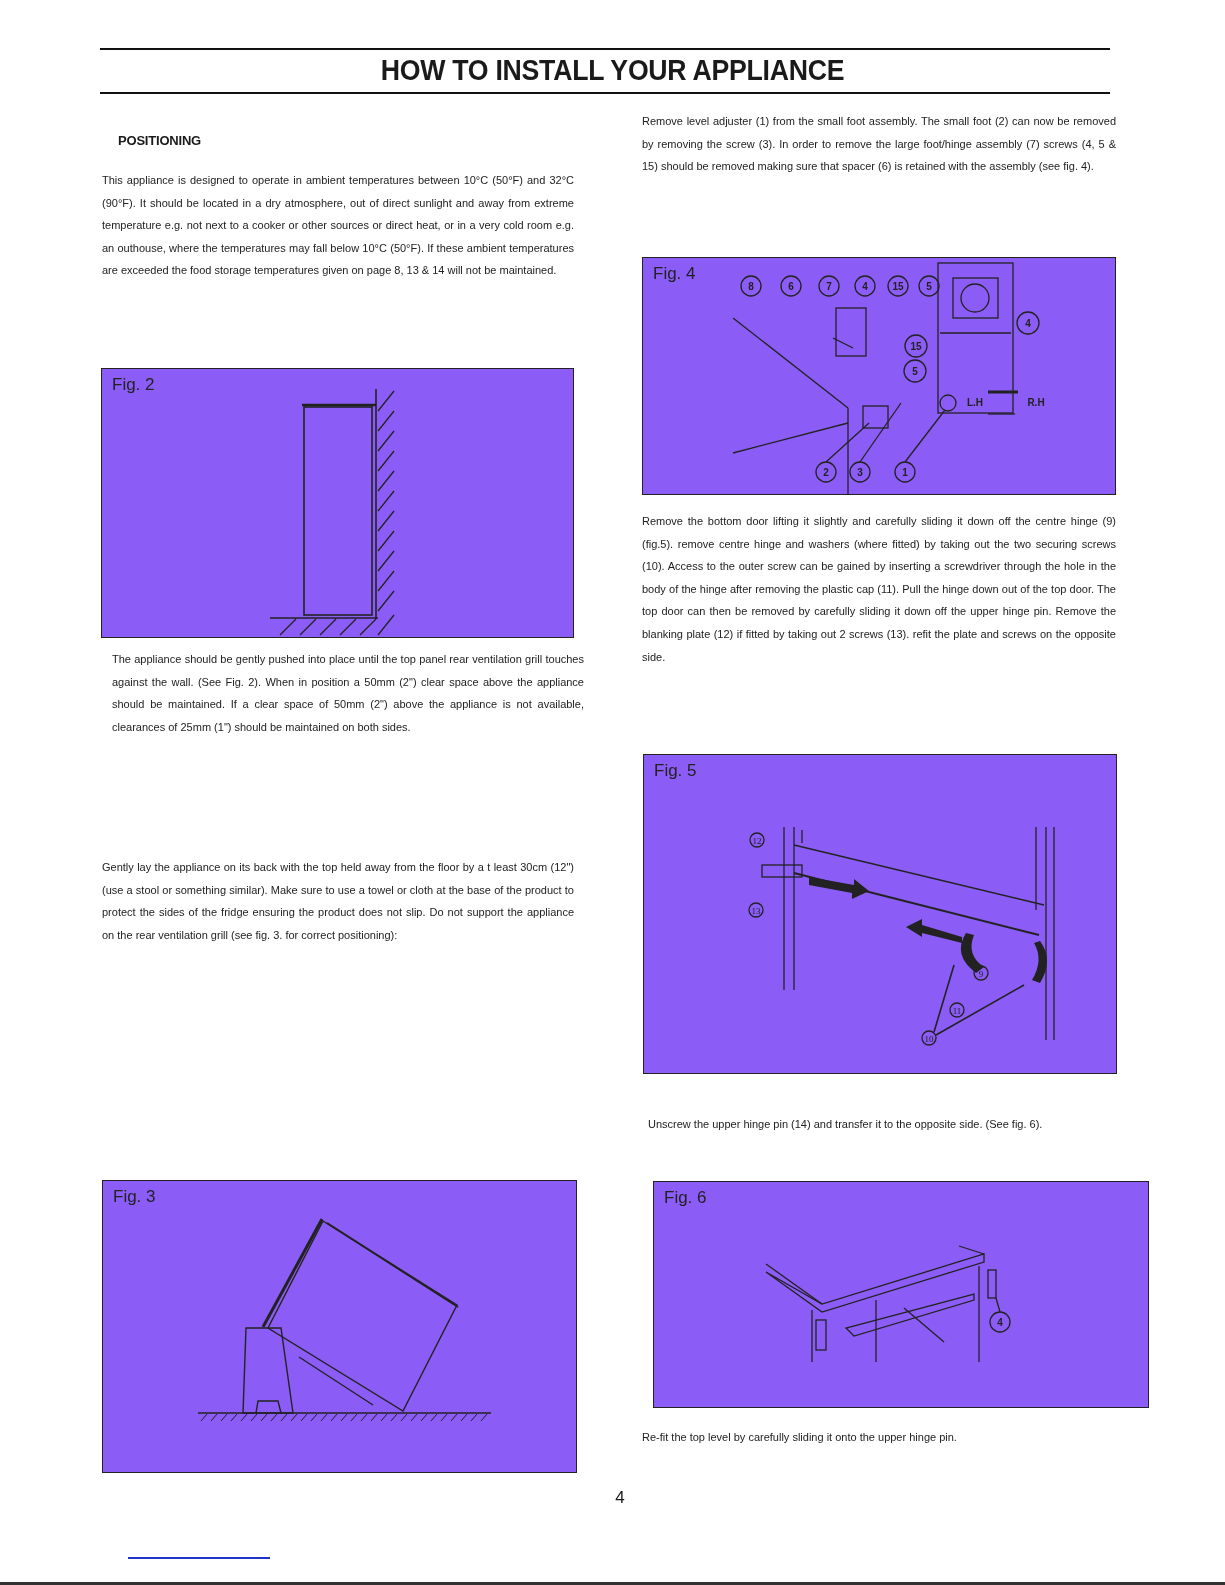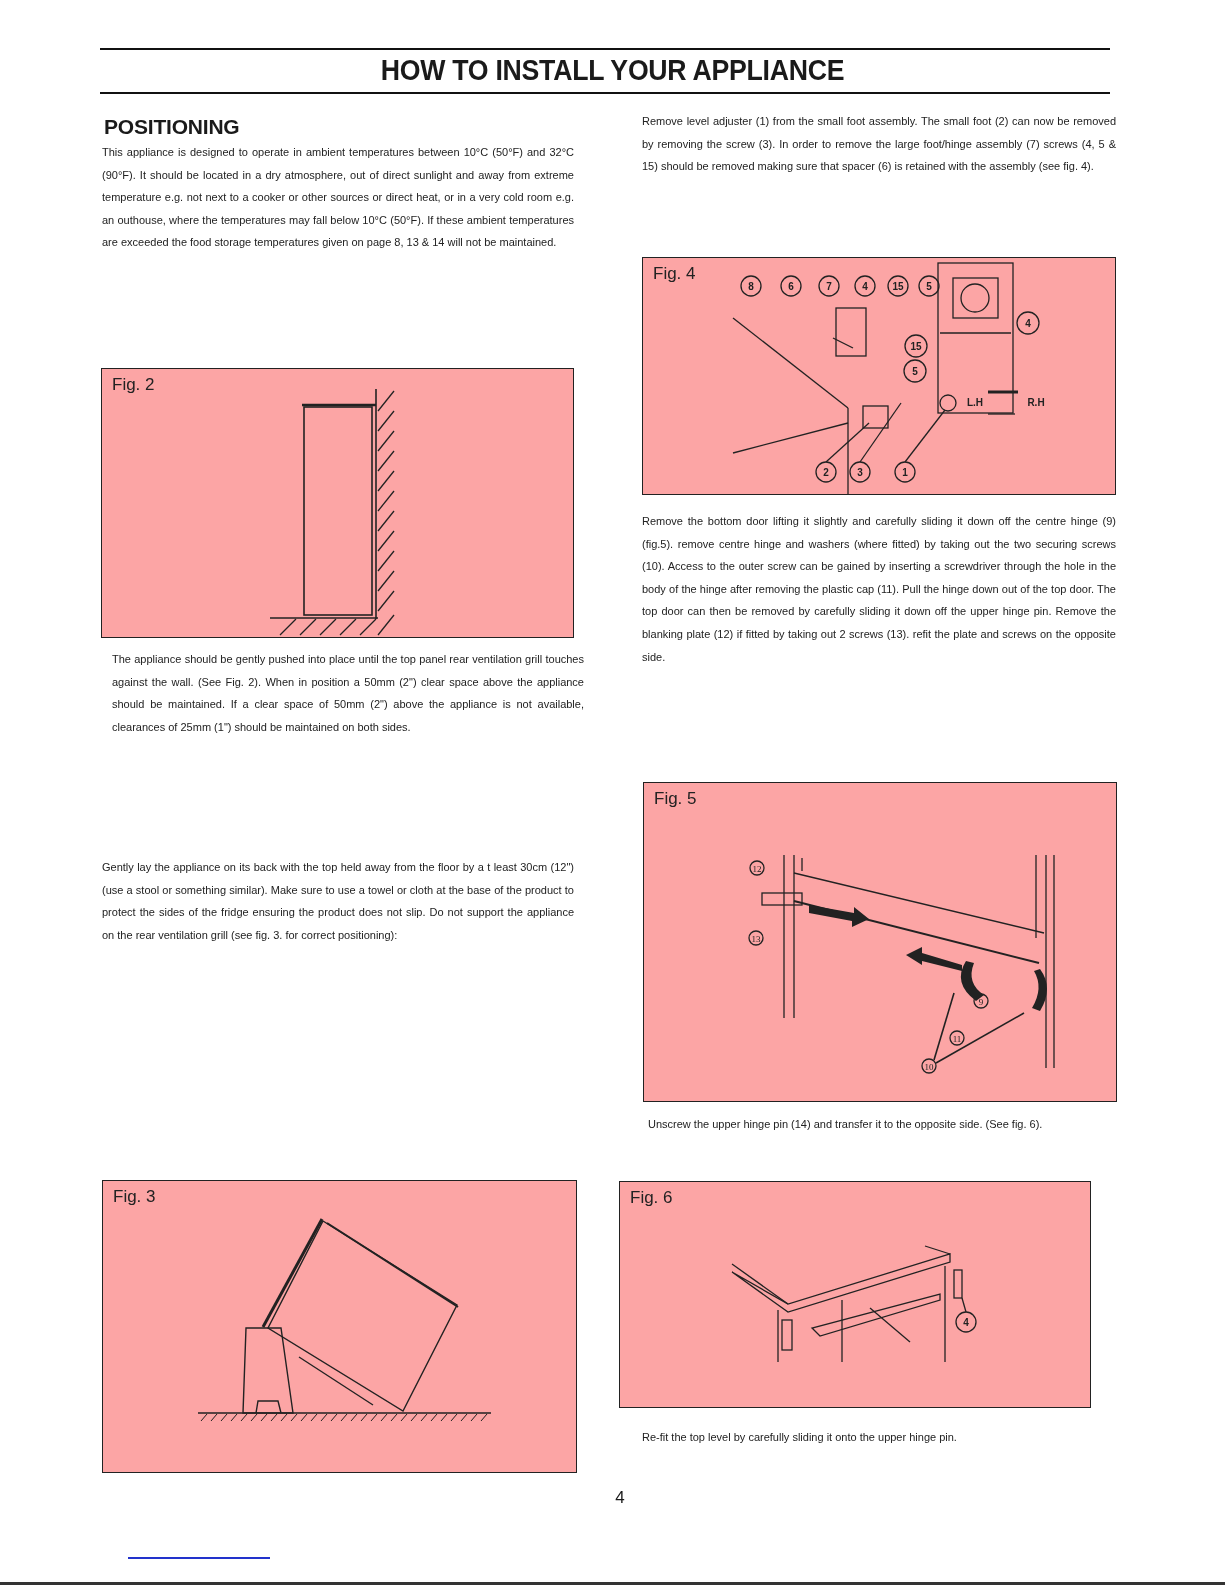--- a/index.html
+++ b/index.html
@@ -3,23 +3,23 @@
   <meta charset="utf-8">
   <style>
     html, body { margin: 0; padding: 0; background: #ffffff; }
     body { width: 1225px; height: 1585px; position: relative; overflow: hidden; color: #1a1a1a;
       font-family: "Liberation Sans", "DejaVu Sans", sans-serif; }
     .rule { position: absolute; background: #111; }
     .title { position: absolute; left: 0; width: 1225px; top: 54px; text-align: center;
       font-family: "Liberation Sans", sans-serif; font-weight: bold; font-size: 29px; letter-spacing: -0.3px;
       transform: scaleX(0.92); transform-origin: center; }
     .col { position: absolute; }
-    .heading { font-weight: bold; font-size: 21px; line-height: 24px; margin: 2px; letter-spacing: -0.2px; }
+    .heading { font-weight: bold; font-size: 13px; line-height: 24px; margin: 16px; letter-spacing: -0.2px; }
     .para { font-size: 11px; line-height: 22.6px; text-align: justify; text-align-last: left; margin: 0; color: #222; }
-    .fig { position: absolute; border: 1.5px solid #222; background: #fca5a5; }
+    .fig { position: absolute; border: 1.5px solid #222; background: #8b5cf6; }
     .fig-label { position: absolute; left: 10px; top: 6px; font-size: 17px; color: #222; }
     .fig svg { position: absolute; left: 0; top: 0; }
     .page-num { position: absolute; top: 1488px; left: 0; width: 1240px; text-align: center; font-size: 17px; }
     .link-line { position: absolute; left: 128px; top: 1557px; width: 142px; height: 1.5px; background: #2233cc; }
     .bottom-line { position: absolute; left: 0; top: 1582px; width: 1225px; height: 3px; background: #333; }
   </style>
 </head>
 <body>
 
 <div class="rule" style="left:100px; top:48px; width:1010px; height:2px;"></div>
@@ -169,21 +169,21 @@
       <text x="332" y="148">L.H</text>
       <text x="393" y="148">R.H</text>
     </g>
   </svg>
 </div>
 
 <div class="col" style="left:642px; top:510px; width:474px;">
   <p class="para">Remove the bottom door lifting it slightly and carefully sliding it down off the centre hinge (9) (fig.5). remove centre hinge and washers (where fitted) by taking out the two securing screws (10). Access to the outer screw can be gained by inserting a screwdriver through the hole in the body of the hinge after removing the plastic cap (11). Pull the hinge down out of the top door. The top door can then be removed by carefully sliding it down off the upper hinge pin. Remove the blanking plate (12) if fitted by taking out 2 screws (13). refit the plate and screws on the opposite side.</p>
 </div>
 
-<div class="fig" style="left:643px; top:782px; width:472px; height:318px;">
+<div class="fig" style="left:643px; top:754px; width:472px; height:318px;">
   <span class="fig-label">Fig. 5</span>
   <svg width="472" height="318" viewBox="0 0 472 318">
     <g stroke="#222" fill="none" stroke-width="1.3">
       <line x1="140" y1="72" x2="140" y2="235"></line>
         <line x1="150" y1="72" x2="150" y2="235"></line>
       <line x1="150" y1="90" x2="400" y2="150"></line>
       <line x1="158" y1="75" x2="158" y2="88"></line>
       <line x1="150" y1="118" x2="395" y2="180" stroke-width="2"></line>
       <line x1="392" y1="72" x2="392" y2="155"></line>
         <line x1="402" y1="72" x2="402" y2="285"></line>
@@ -210,21 +210,21 @@
       <text x="313" y="259">11</text>
       <text x="285" y="287">10</text>
     </g>
   </svg>
 </div>
 
 <div class="col" style="left:648px; top:1113px; width:474px;">
   <p class="para">Unscrew the upper hinge pin (14) and transfer it to the opposite side. (See fig. 6).</p>
 </div>
 
-<div class="fig" style="left:619px; top:1181px; width:470px; height:225px;">
+<div class="fig" style="left:653px; top:1181px; width:470px; height:225px;padding-left:24px;">
   <span class="fig-label">Fig. 6</span>
   <svg width="470" height="225" viewBox="0 0 470 225">
     <g stroke="#222" fill="none" stroke-width="1.3">
       <line x1="112" y1="82" x2="168" y2="122"></line>
       <polygon points="112,90 168,130 330,80 330,72 168,122"></polygon>
       <line x1="305" y1="64" x2="330" y2="72"></line>
       <line x1="158" y1="128" x2="158" y2="180"></line>
       <line x1="325" y1="84" x2="325" y2="180"></line>
       <rect x="162" y="138" width="10" height="30"></rect>
       <rect x="334" y="88" width="8" height="28"></rect>

